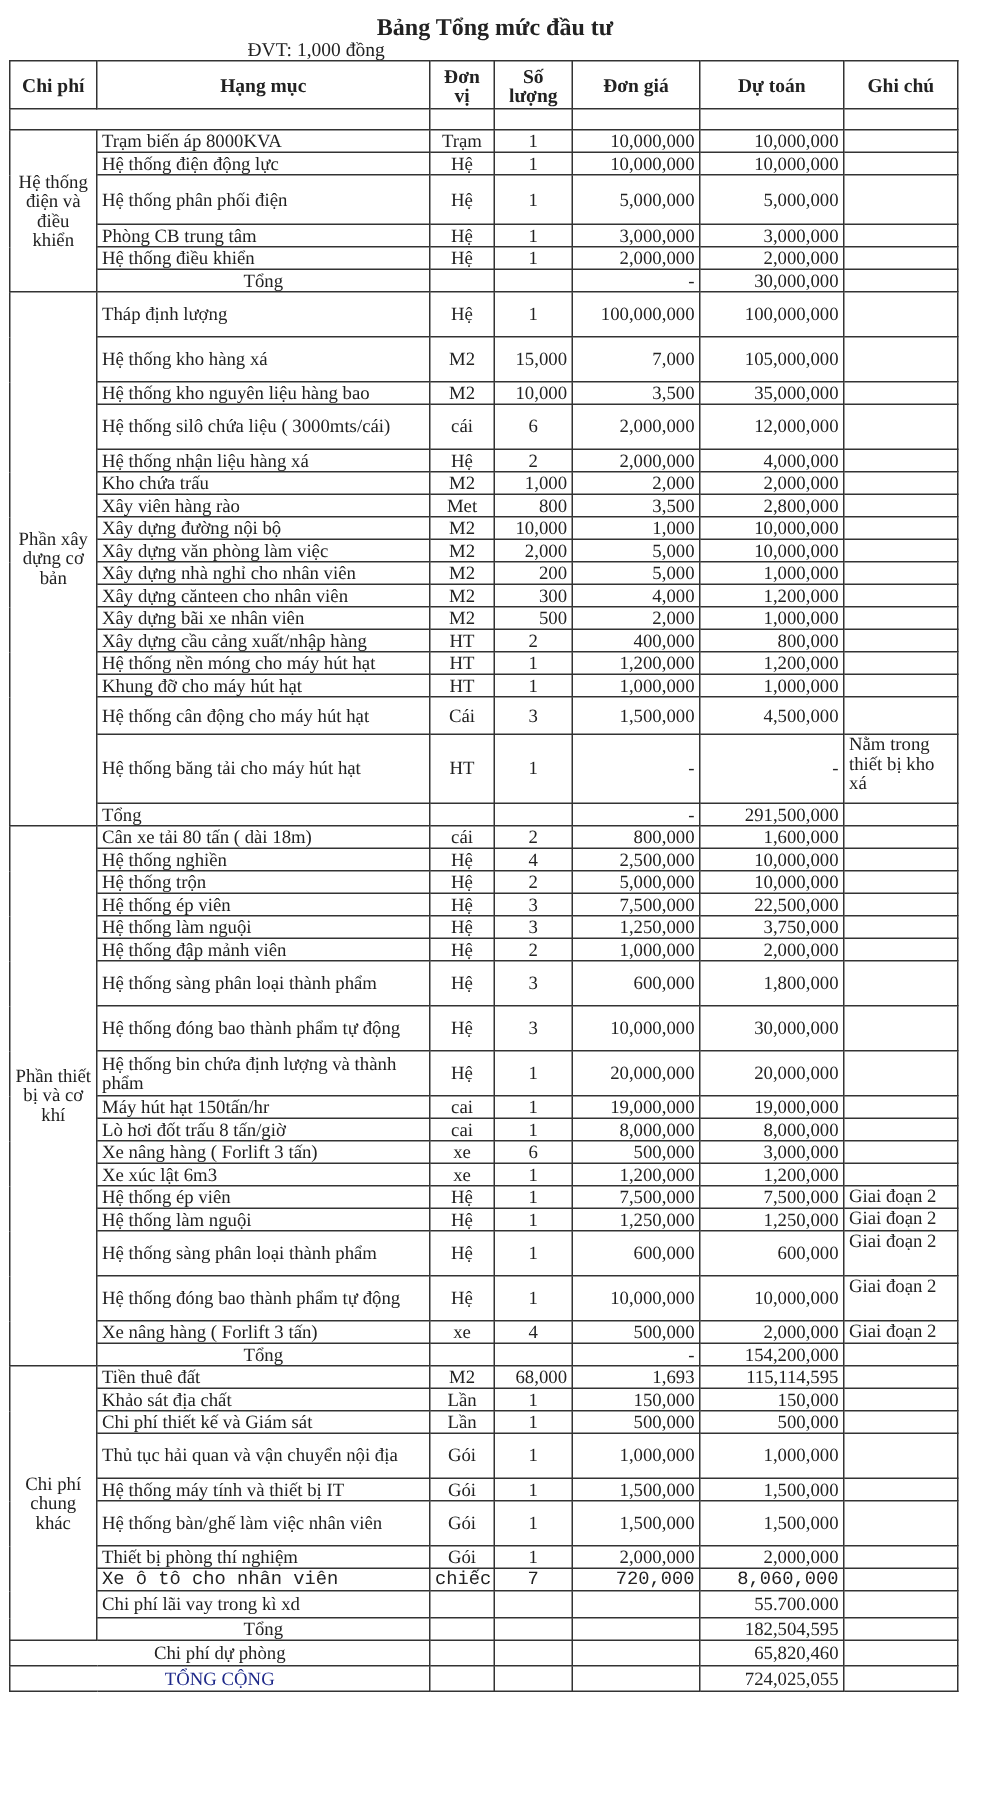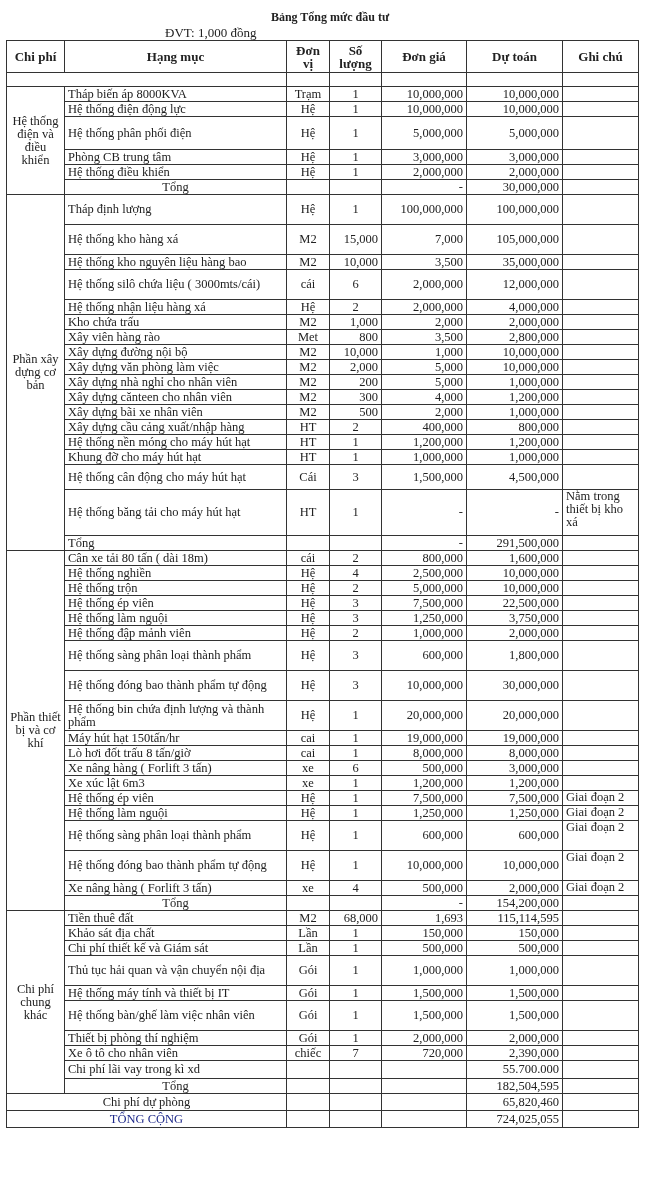--- a/index.html
+++ b/index.html
@@ -1,17 +1,17 @@
 <!DOCTYPE html>
 <html><head>
 <meta charset="utf-8">
 <style>
   html, body { margin: 0; padding: 0; background: #ffffff; }
   body { width: 660px; height: 1195px; position: relative; font-family: "Liberation Serif", serif; color: #222; overflow: hidden; }
-  .title { position: absolute; left: 0; width: 660px; top: 10px; text-align: center; font-weight: bold; font-size: 12px; }
+  .title { position: absolute; left: 0; width: 660px; top: 10px; text-align: center; font-weight: bold; font-size: 16px; }
   .unit { position: absolute; left: 165px; top: 25px; font-size: 13px; }
   table { position: absolute; left: 6px; top: 40px; border-collapse: collapse; table-layout: fixed; width: 632px; font-size: 12.5px; }
   td, th { border: 1px solid #333; padding: 0 3px; line-height: 13px; vertical-align: middle; overflow: hidden; }
   th { font-weight: bold; text-align: center; height: 31px; font-size: 13px; }
   .c { text-align: center; }
   .r { text-align: right; }
   .l { text-align: left; }
   .b { font-weight: normal; }
   .grp { text-align: center; vertical-align: middle; }
   .blue { color: #1f2a8a; }
@@ -48,21 +48,21 @@
     <tr style="height:14px">
       <td colspan="2"></td>
         <td></td>
         <td></td>
         <td></td>
         <td></td>
         <td></td>
     </tr>
   <tr style="height: 15px;">
         <td rowspan="6" class="grp">Hệ thống điện và điều khiển</td>
-        <td class="l">Tháp biến áp 8000KVA</td>
+        <td class="l">Trạm biến áp 8000KVA</td>
         <td class="c">Trạm</td>
         <td class="c">1</td>
         <td class="r">10,000,000</td>
         <td class="r">10,000,000</td>
         <td class="note"></td>
       </tr>
       <tr style="height: 15px;">
         <td class="l">Hệ thống điện động lực</td>
         <td class="c">Hệ</td>
         <td class="c">1</td>
@@ -450,26 +450,26 @@
         <td class="note"></td>
       </tr>
       <tr style="height: 15px;">
         <td class="l">Thiết bị phòng thí nghiệm</td>
         <td class="c">Gói</td>
         <td class="c">1</td>
         <td class="r">2,000,000</td>
         <td class="r">2,000,000</td>
         <td class="note"></td>
       </tr>
-      <tr style="height: 15px;">
+      <tr style="height: 15px; font-family: Liberation Mono, monospace;">
         <td class="l">Xe ô tô cho nhân viên</td>
         <td class="c">chiếc</td>
         <td class="c">7</td>
         <td class="r">720,000</td>
-        <td class="r">2,390,000</td>
+        <td class="r">8,060,000</td>
         <td class="note"></td>
       </tr>
       <tr style="height: 18px;">
         <td class="l">Chi phí lãi vay trong kì xd</td>
         <td class="c"></td>
         <td class="r"></td>
         <td class="r"></td>
         <td class="r">55.700.000</td>
         <td class="note"></td>
       </tr>

